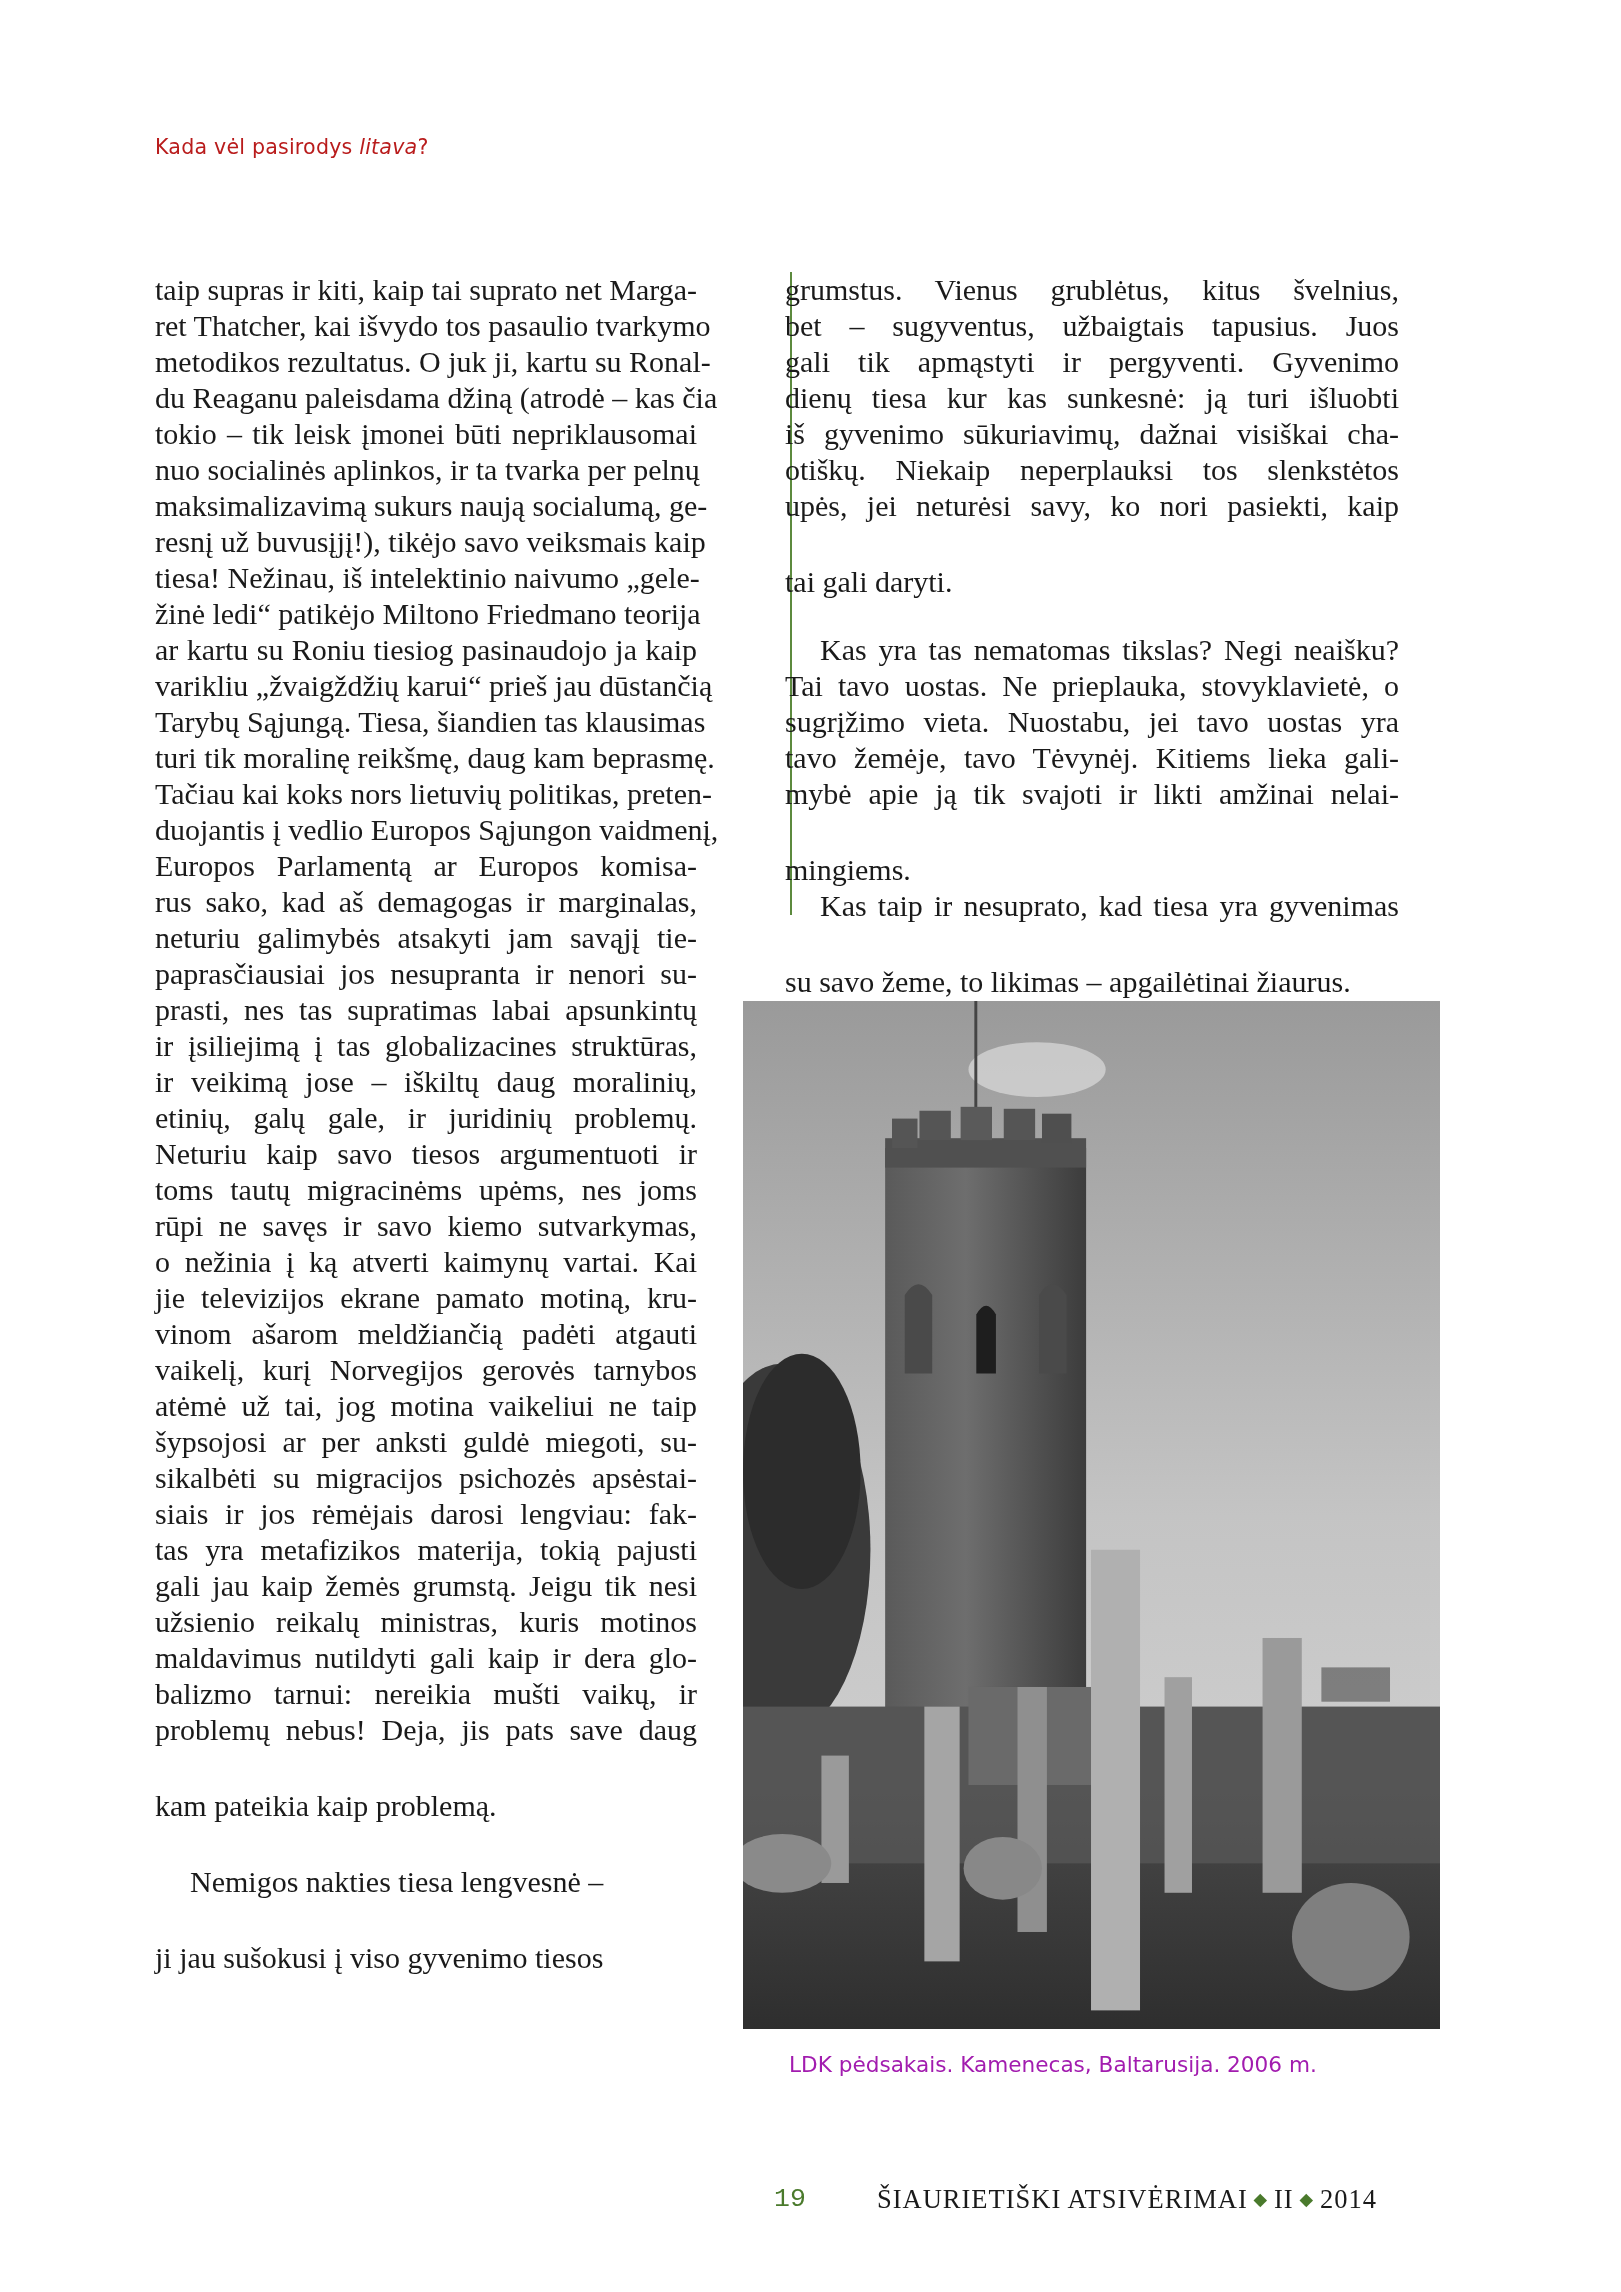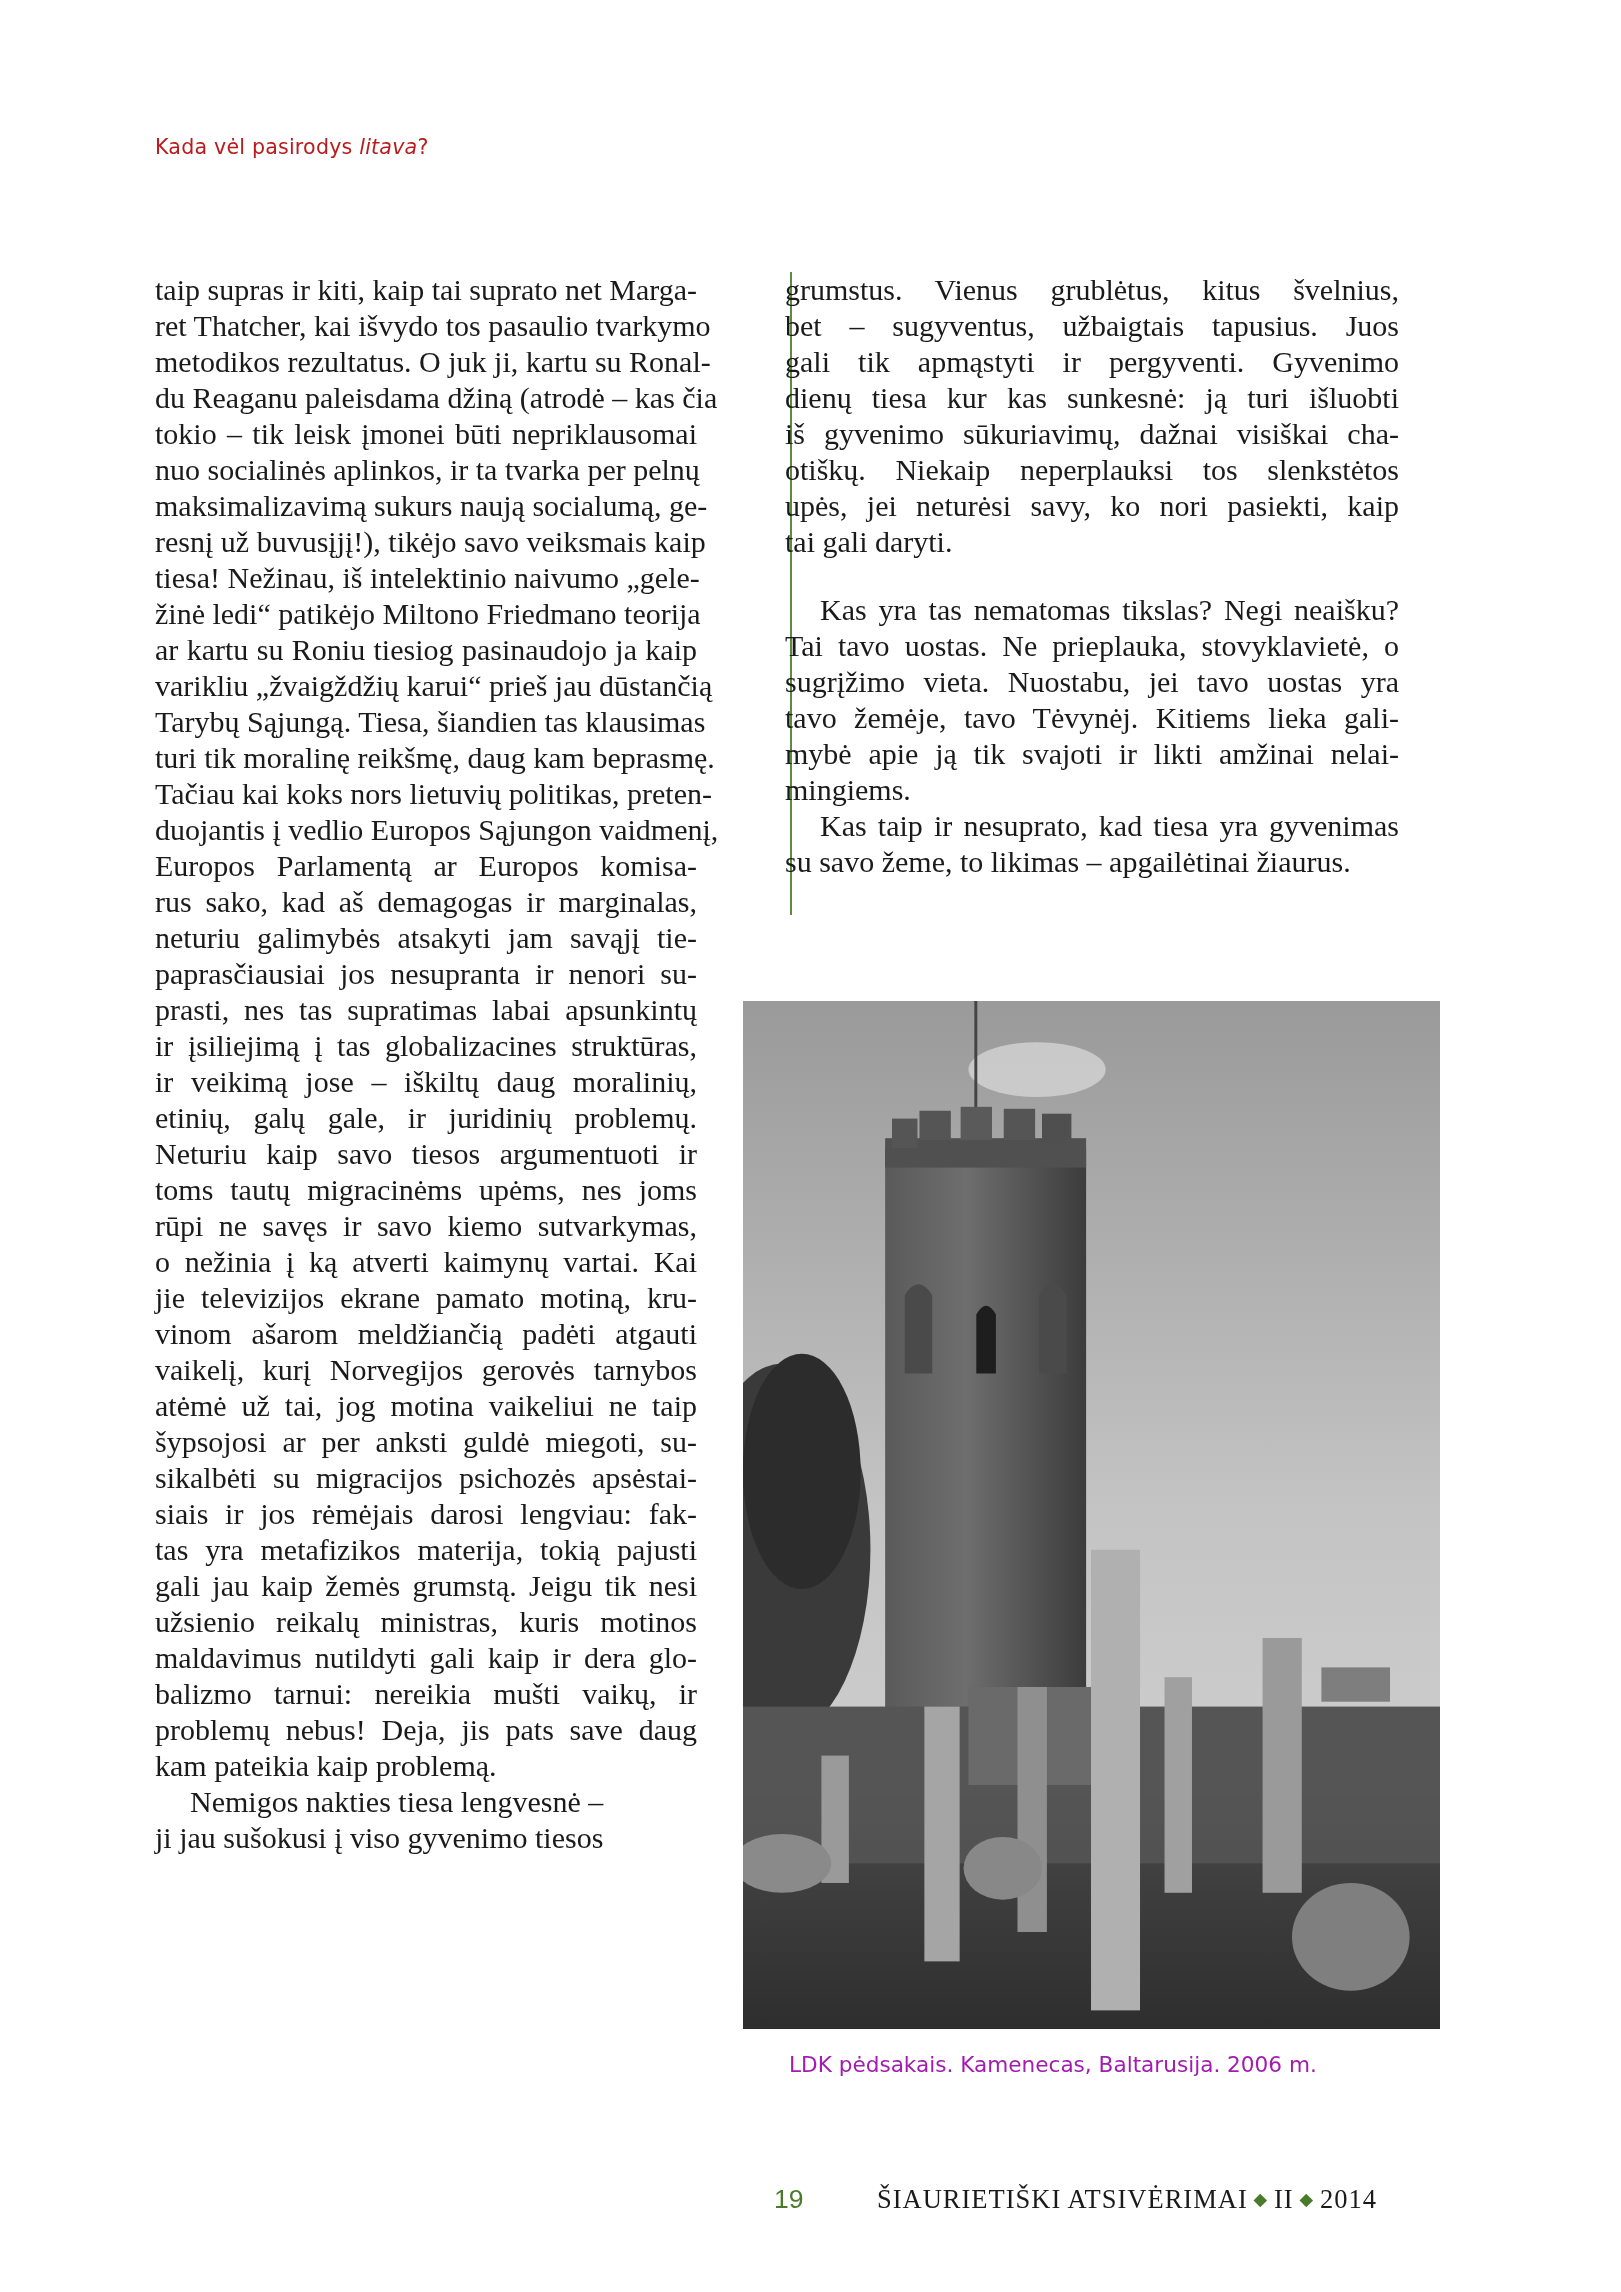--- a/index.html
+++ b/index.html
@@ -10,39 +10,39 @@
     letter-spacing: 0.2px;
   }
   .running-head em { font-style: italic; }
   .col {
     position: absolute;
     font-family: "Liberation Serif", "DejaVu Serif", serif;
     font-size: 30px; line-height: 36px; color: #1a1a1a;
     text-align: justify; hyphens: manual;
   }
   .col .line { display: block; text-align: justify; text-align-last: justify; white-space: nowrap; }
-  .col .line.last { text-align-last: left; }
+  .col .line.last { text-align-last: left; margin-top: 40px; }
   .left-col { left: 155px; top: 272px; width: 542px; }
   .right-col { left: 785px; top: 272px; width: 614px; }
   .divider {
     position: absolute; left: 790px; top: 272px; width: 2px; height: 643px;
     background: #5c8a3e;
   }
   .photo {
     position: absolute; left: 743px; top: 1001px; width: 697px; height: 1028px;
     background: #8a8a8a; overflow: hidden;
   }
   .photo svg { display: block; width: 100%; height: 100%; }
   .caption {
     position: absolute; left: 789px; top: 2052px;
     font-family: "DejaVu Sans", sans-serif; font-size: 21.6px; color: #a21caf;
   }
   .footer-page {
     position: absolute; left: 774px; top: 2184px;
-    font-family: Liberation Sans, sans-serif; font-size: 26.5px; color: #4a7a2c;
+    font-family: Liberation Mono, monospace; font-size: 26.5px; color: #4a7a2c;
   }
   .footer-journal {
     position: absolute; left: 877px; top: 2184px;
     font-family: "Liberation Serif", serif; font-size: 26.5px; color: #1a1a1a;
     letter-spacing: 1px;
   }
   .footer-journal .sep { color: #4a7a2c; font-size: 17.6px; vertical-align: 2.9px; margin: 0 5.9px; }
 </style>
 </head>
 <body>

